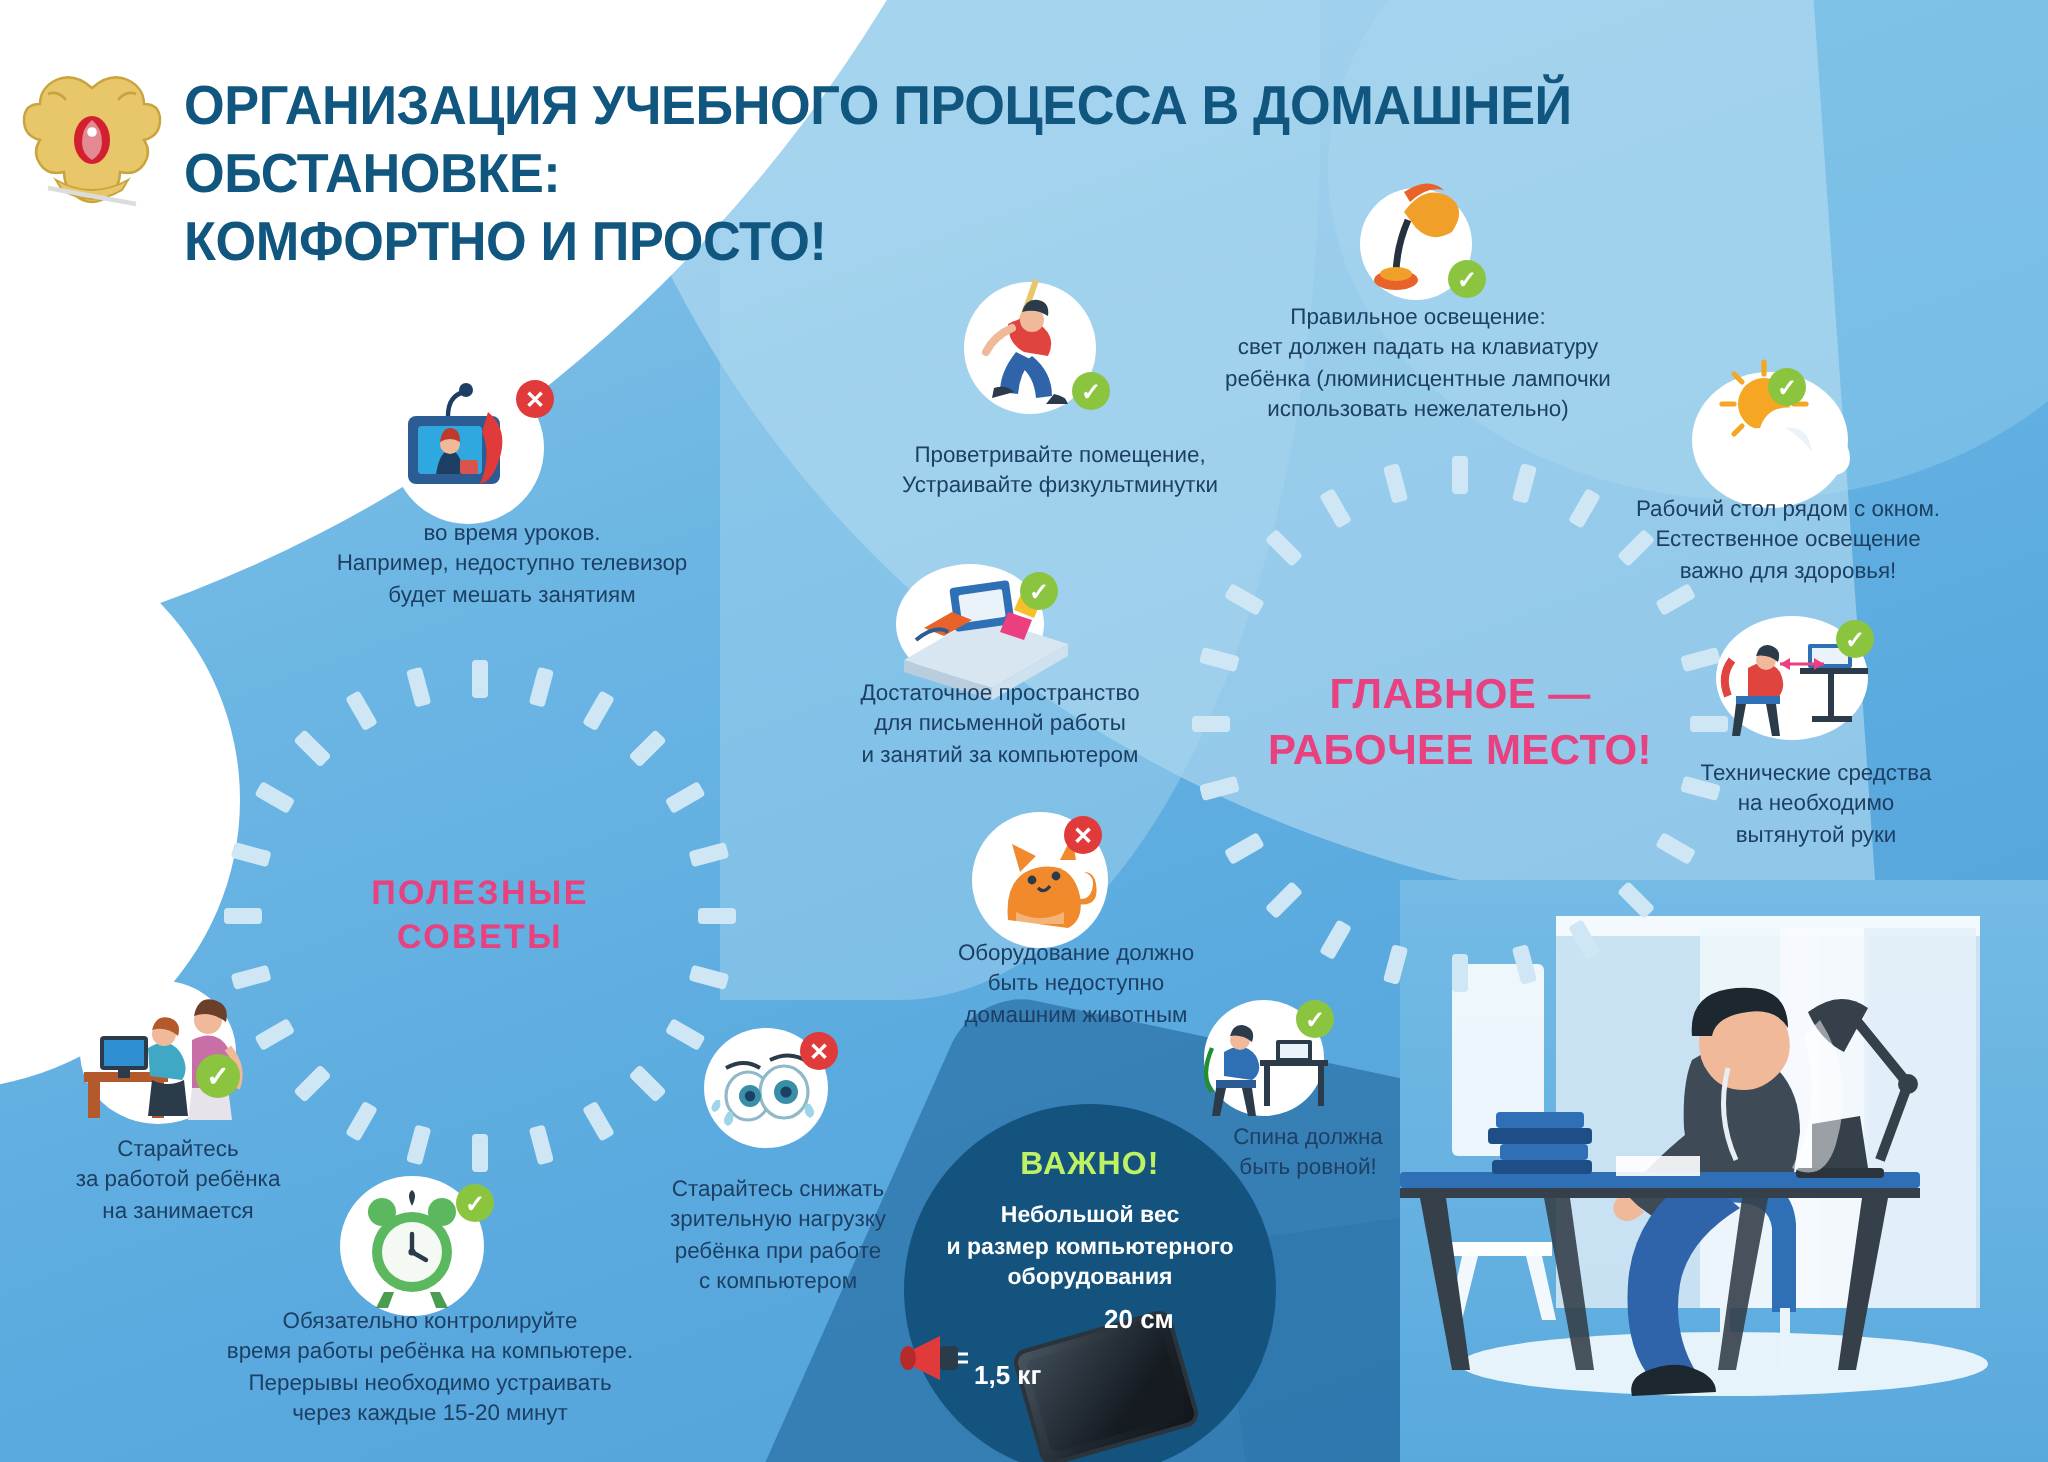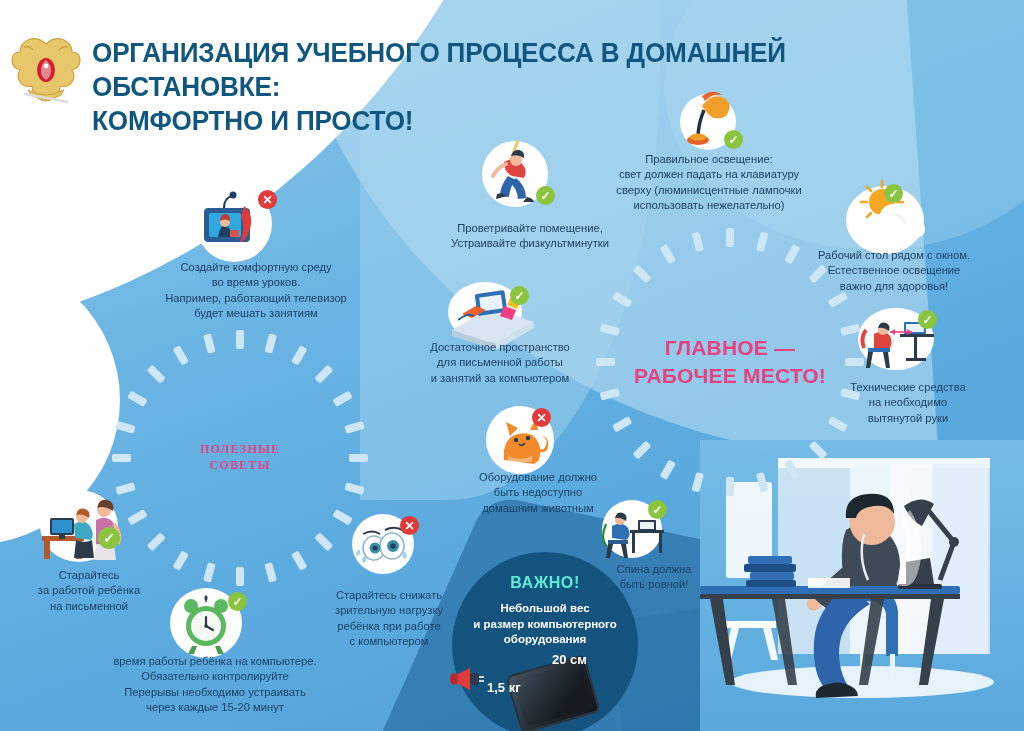--- a/index.html
+++ b/index.html
@@ -123,21 +123,21 @@
     display: flex; flex-direction: column;
     align-items: center; justify-content: center;
     color: #e8417f;
     font-weight: 900;
     text-align: center;
     line-height: 1.32;
   }
   #ring-main { left: 596px; top: 228px; width: 268px; height: 268px; }
   #ring-main .ring-label { font-size: 21px; letter-spacing: .2px; }
   #ring-tips { left: 112px; top: 330px; width: 256px; height: 256px; }
-  #ring-tips .ring-label { font-size: 12px; letter-spacing: 1.2px; font-family: Liberation Serif, serif; }
+  #ring-tips .ring-label { font-size: 17px; letter-spacing: 1.2px; }
 
   
   .bubble {
     position: absolute;
     border-radius: 50%;
     background: #ffffff;
   }
   .badge {
     position: absolute;
     width: 19px; height: 19px;
@@ -162,21 +162,21 @@
   #important {
     position: absolute;
     left: 452px; top: 552px;
     width: 186px; height: 186px;
     border-radius: 50%;
     background: #15537f;
     text-align: center;
     padding-top: 22px;
   }
   #important .imp-title {
-    color: #5eead4;
+    color: #bef264;
     font-weight: 900;
     font-size: 16px;
     letter-spacing: .6px;
   }
   #important .imp-body {
     margin-top: 9px;
     color: #ffffff;
     font-weight: 700;
     font-size: 11.5px;
     line-height: 1.35;
@@ -379,23 +379,22 @@
     <path d="M24 35 q1 -7 5 -7 q5 0 5 7 q-5 -3 -10 0z" fill="#c0392b"></path>
     <rect x="34" y="44" width="9" height="7" rx="1" fill="#d9534f"></rect>
     <circle cx="49" cy="30" r="1.8" fill="#cfe7f5"></circle>
     <circle cx="49" cy="36" r="1.8" fill="#cfe7f5"></circle>
     <path d="M28 22 q0 -10 8 -12" stroke="#1d3f63" stroke-width="2.2" fill="none"></path>
     <circle cx="37" cy="9" r="3.5" fill="#1d3f63"></circle>
     <path d="M48 20 q12 10 4 28 q-3 7 -8 8 q6 -14 1 -26z" fill="#e03a3a"></path>
   </svg>
   <div class="badge no" style="left:258px;top:190px;">✕</div>
   <div class="cap" style="left:150px;top:260px;width:212px;">
-    <div>Создайте комфортную среду</div>
     <div>во время уроков.</div>
-    <div>Например, работающий телевизор</div>
+    <div>Например, недоступно телевизор</div>
     <div>будет мешать занятиям</div>
   </div>
 
   <div class="bubble" style="left:482px;top:141px;width:66px;height:66px;"></div>
   <svg style="position:absolute;left:482px;top:134px;" width="70" height="76" viewBox="0 0 70 76">
     <path d="M36 6 q-4 12 -8 22" stroke="#e8c76a" stroke-width="3" fill="none"></path>
     <path d="M22 28 q10 -6 18 2 q6 6 2 14 l-12 -2 q-8 -4 -8 -14z" fill="#e0443f"></path>
     <circle cx="34" cy="26" r="6" fill="#f0b99a"></circle>
     <path d="M29 22 q2 -7 8 -6 q6 1 5 8 q-6 -4 -13 -2z" fill="#2b3b4a"></path>
     <path d="M26 42 q-8 10 -8 20 l9 1 q1 -11 7 -17z" fill="#2f63aa"></path>
@@ -415,21 +414,21 @@
     <path d="M28 22 q10 -14 22 -8 q10 6 2 18 q-10 6 -18 -2z" fill="#f0a028"></path>
     <path d="M28 12 q12 -8 20 -1 q-9 -2 -17 6z" fill="#e8622a"></path>
     <path d="M30 26 q-6 14 -6 28" stroke="#25313c" stroke-width="3.4" fill="none"></path>
     <ellipse cx="24" cy="56" rx="11" ry="5" fill="#e8622a"></ellipse>
     <ellipse cx="24" cy="53" rx="8" ry="3.5" fill="#f0a028"></ellipse>
   </svg>
   <div class="badge ok" style="left:724px;top:130px;">✓</div>
   <div class="cap" style="left:586px;top:152px;width:246px;">
     <div>Правильное освещение:</div>
     <div>свет должен падать на клавиатуру</div>
-    <div>сверху (люминисцентные лампочки</div>
+    <div>ребёнка (люминисцентные лампочки</div>
     <div>использовать нежелательно)</div>
   </div>
 
   <div class="bubble" style="left:846px;top:186px;width:78px;height:68px;border-radius:50%;"></div>
   <svg style="position:absolute;left:840px;top:176px;" width="100" height="86" viewBox="0 0 100 86">
     <circle cx="42" cy="26" r="13" fill="#f5a623"></circle>
     <g stroke="#f5a623" stroke-width="2.6" stroke-linecap="round">
       <path d="M42 5 v6"></path>
         <path d="M42 41 v6"></path>
         <path d="M21 26 h6"></path>
@@ -547,21 +546,21 @@
     <path d="M68 36 q12 -6 18 4 q6 10 2 22 l-20 -2z" fill="#c86fa8"></path>
     <circle cx="76" cy="26" r="7" fill="#f0b99a"></circle>
     <path d="M69 24 q2 -10 10 -8 q8 2 6 11 q-8 -6 -16 -3z" fill="#6b3f2a"></path>
     <path d="M68 60 h18 l2 16 h-22z" fill="#e8e2ea"></path>
     <path d="M86 40 q8 10 4 20" stroke="#f0b99a" stroke-width="4" fill="none"></path>
   </svg>
   <div class="badge ok" style="left:98px;top:527px;width:22px;height:22px;font-size:14px;">✓</div>
   <div class="cap" style="left:6px;top:568px;width:166px;">
     <div>Старайтесь</div>
     <div>за работой ребёнка</div>
-    <div>на письменной</div>
+    <div>на занимается</div>
   </div>
 
   <div class="bubble" style="left:352px;top:514px;width:62px;height:60px;border-radius:50%;"></div>
   <svg style="position:absolute;left:350px;top:512px;" width="72" height="70" viewBox="0 0 72 70">
     <ellipse cx="24" cy="36" rx="11" ry="12" fill="#ffffff" stroke="#8fb8c9" stroke-width="1.6"></ellipse>
     <ellipse cx="42" cy="34" rx="12" ry="13" fill="#ffffff" stroke="#8fb8c9" stroke-width="1.6"></ellipse>
     <circle cx="25" cy="36" r="5.5" fill="#3a8fa8"></circle>
     <circle cx="43" cy="34" r="6" fill="#3a8fa8"></circle>
     <circle cx="25" cy="36" r="2.6" fill="#1d3f63"></circle>
     <circle cx="43" cy="34" r="2.8" fill="#1d3f63"></circle>
@@ -587,22 +586,22 @@
     <path d="M40 42 l7 4" stroke="#2b3b4a" stroke-width="2.2" stroke-linecap="round"></path>
     <circle cx="40" cy="42" r="1.8" fill="#2b3b4a"></circle>
     <circle cx="25" cy="22" r="7" fill="#5bb85f"></circle>
     <circle cx="55" cy="22" r="7" fill="#5bb85f"></circle>
     <path d="M40 19 q-3 -6 0 -8 q3 2 0 8z" fill="#2b3b4a"></path>
     <path d="M26 62 l-4 8 h6 l3 -8z" fill="#4a9c4e"></path>
     <path d="M54 62 l4 8 h-6 l-3 -8z" fill="#4a9c4e"></path>
   </svg>
   <div class="badge ok" style="left:228px;top:592px;">✓</div>
   <div class="cap" style="left:106px;top:654px;width:218px;">
+    <div>Обязательно контролируйте</div>
     <div>время работы ребёнка на компьютере.</div>
-    <div>Обязательно контролируйте</div>
     <div>Перерывы необходимо устраивать</div>
     <div>через каждые 15-20 минут</div>
   </div>
 
   <div id="important">
     <div class="imp-title">ВАЖНО!</div>
     <div class="imp-body">
       <div>Небольшой вес</div>
       <div>и размер компьютерного</div>
       <div>оборудования</div>

